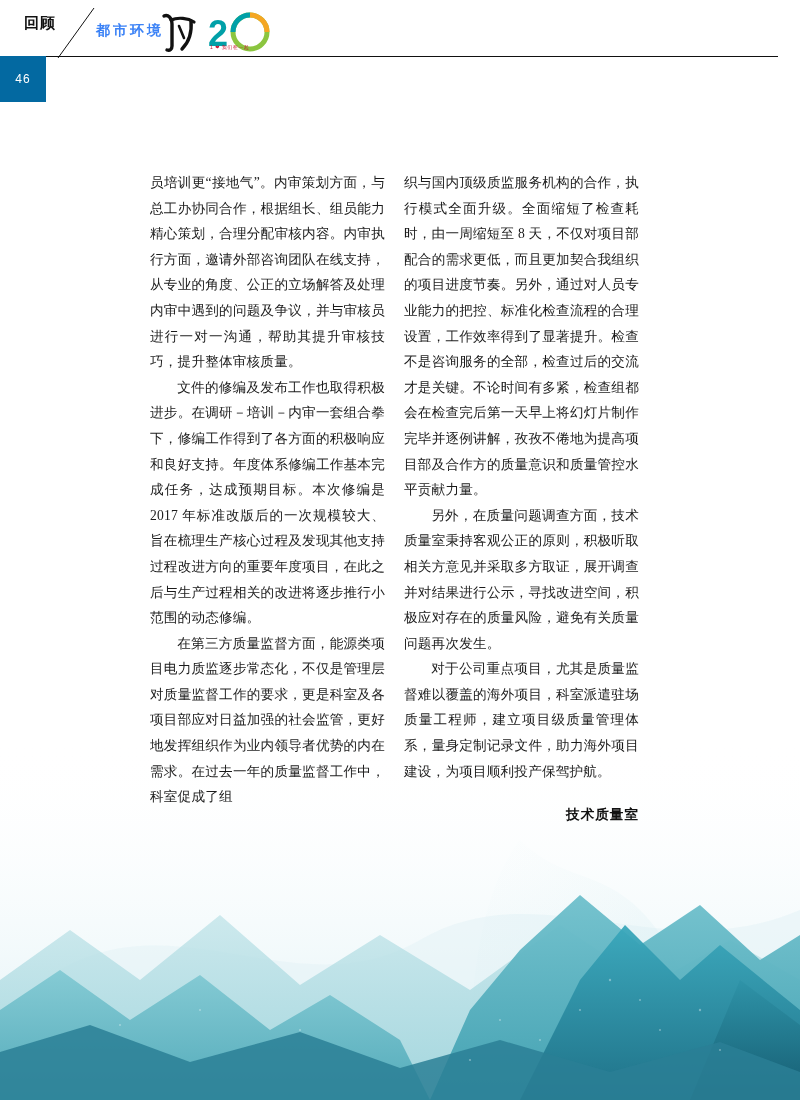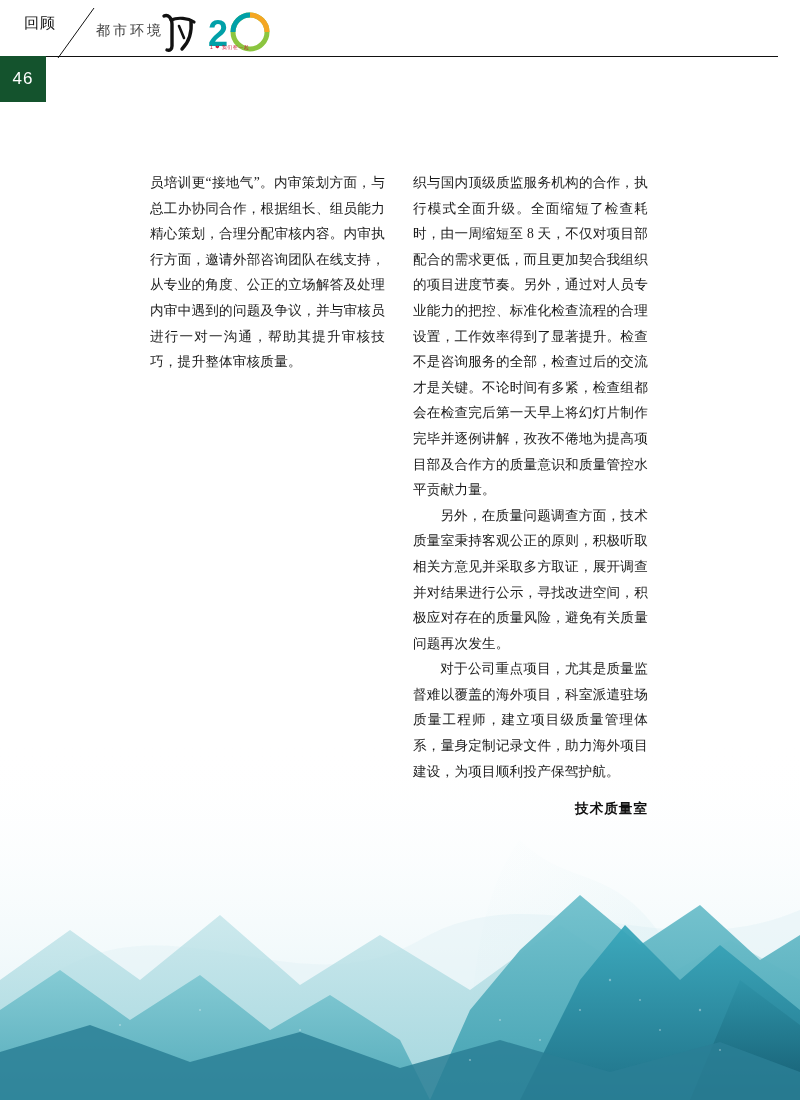--- a/index.html
+++ b/index.html
@@ -64,46 +64,47 @@
     top: 8px;
     width: 40px;
     height: 50px;
   }
   .section-tag {
     position: absolute;
     left: 24px;
     top: 14px;
     font-family: "Liberation Sans", sans-serif;
     font-size: 15px;
-    font-weight: normal;
+    font-weight: bold;
     letter-spacing: 1px;
     color: #111;
   }
   .page-number-box {
     position: absolute;
     left: 0;
     top: 56px;
     width: 46px;
     height: 46px;
-    background: #14532d;
+    background: #0369a1;
     color: #ffffff;
     font-family: "Liberation Sans", sans-serif;
-    font-size: 17px;
+    font-size: 12px;
     line-height: 46px;
     text-align: center;
     letter-spacing: 1px;
   }
   .magazine-title {
     position: absolute;
     left: 96px;
     top: 22px;
     font-family: "Liberation Sans", sans-serif;
     font-size: 14px;
     letter-spacing: 3px;
-    color: #404040;
+    color: #3b82f6;
+    font-weight: bold;
   }
   .logo-brush {
     position: absolute;
     left: 158px;
     top: 8px;
     width: 44px;
     height: 46px;
   }
   .anniv {
     position: absolute;
@@ -123,39 +124,39 @@
     white-space: nowrap;
   }
 
   
   .columns {
     position: absolute;
     top: 170px;
     left: 150px;
     width: 506px;
     display: flex;
-    gap: 28px;
+    gap: 19px;
   }
   .col {
     width: 235px;
   }
   .col p {
     margin: 0 0 0 0;
     font-size: 13.6px;
     line-height: 25.6px;
     color: #1b1b1b;
     text-align: justify;
     text-justify: inter-ideograph;
     letter-spacing: 0.2px;
   }
   .col p.indent {
     text-indent: 2em;
   }
   .signature {
-    margin-top: 16px;
+    margin-top: 22px;
     text-align: right;
     font-size: 13.6px;
     font-weight: bold;
     color: #111;
     letter-spacing: 1px;
   }
 </style>
 </head>
 <body>
 
@@ -255,20 +256,22 @@
       <path d="M42,3 A17,17 0 0,1 59,20" fill="none" stroke="#f5a623" stroke-width="5"></path>
       <path d="M25,20 A17,17 0 0,1 42,3" fill="none" stroke="#00a0a8" stroke-width="5"></path>
     </svg>
     <div class="anniv-sub">1 ❤ 我们在一起</div>
   </div>
 
   <div class="columns">
 
     <div class="col">
       <p>员培训更“接地气”。内审策划方面，与总工办协同合作，根据组长、组员能力精心策划，合理分配审核内容。内审执行方面，邀请外部咨询团队在线支持，从专业的角度、公正的立场解答及处理内审中遇到的问题及争议，并与审核员进行一对一沟通，帮助其提升审核技巧，提升整体审核质量。</p>
+      <p class="indent">文件的修编及发布工作也取得积极进步。在调研－培训－内审一套组合拳下，修编工作得到了各方面的积极响应和良好支持。年度体系修编工作基本完成任务，达成预期目标。本次修编是 2017 年标准改版后的一次规模较大、旨在梳理生产核心过程及发现其他支持过程改进方向的重要年度项目，在此之后与生产过程相关的改进将逐步推行小范围的动态修编。</p>
+      <p class="indent">在第三方质量监督方面，能源类项目电力质监逐步常态化，不仅是管理层对质量监督工作的要求，更是科室及各项目部应对日益加强的社会监管，更好地发挥组织作为业内领导者优势的内在需求。在过去一年的质量监督工作中，科室促成了组</p>
     </div>
 
     <div class="col">
       <p>织与国内顶级质监服务机构的合作，执行模式全面升级。全面缩短了检查耗时，由一周缩短至 8 天，不仅对项目部配合的需求更低，而且更加契合我组织的项目进度节奏。另外，通过对人员专业能力的把控、标准化检查流程的合理设置，工作效率得到了显著提升。检查不是咨询服务的全部，检查过后的交流才是关键。不论时间有多紧，检查组都会在检查完后第一天早上将幻灯片制作完毕并逐例讲解，孜孜不倦地为提高项目部及合作方的质量意识和质量管控水平贡献力量。</p>
       <p class="indent">另外，在质量问题调查方面，技术质量室秉持客观公正的原则，积极听取相关方意见并采取多方取证，展开调查并对结果进行公示，寻找改进空间，积极应对存在的质量风险，避免有关质量问题再次发生。</p>
       <p class="indent">对于公司重点项目，尤其是质量监督难以覆盖的海外项目，科室派遣驻场质量工程师，建立项目级质量管理体系，量身定制记录文件，助力海外项目建设，为项目顺利投产保驾护航。</p>
       <div class="signature">技术质量室</div>
     </div>
 
   </div>

